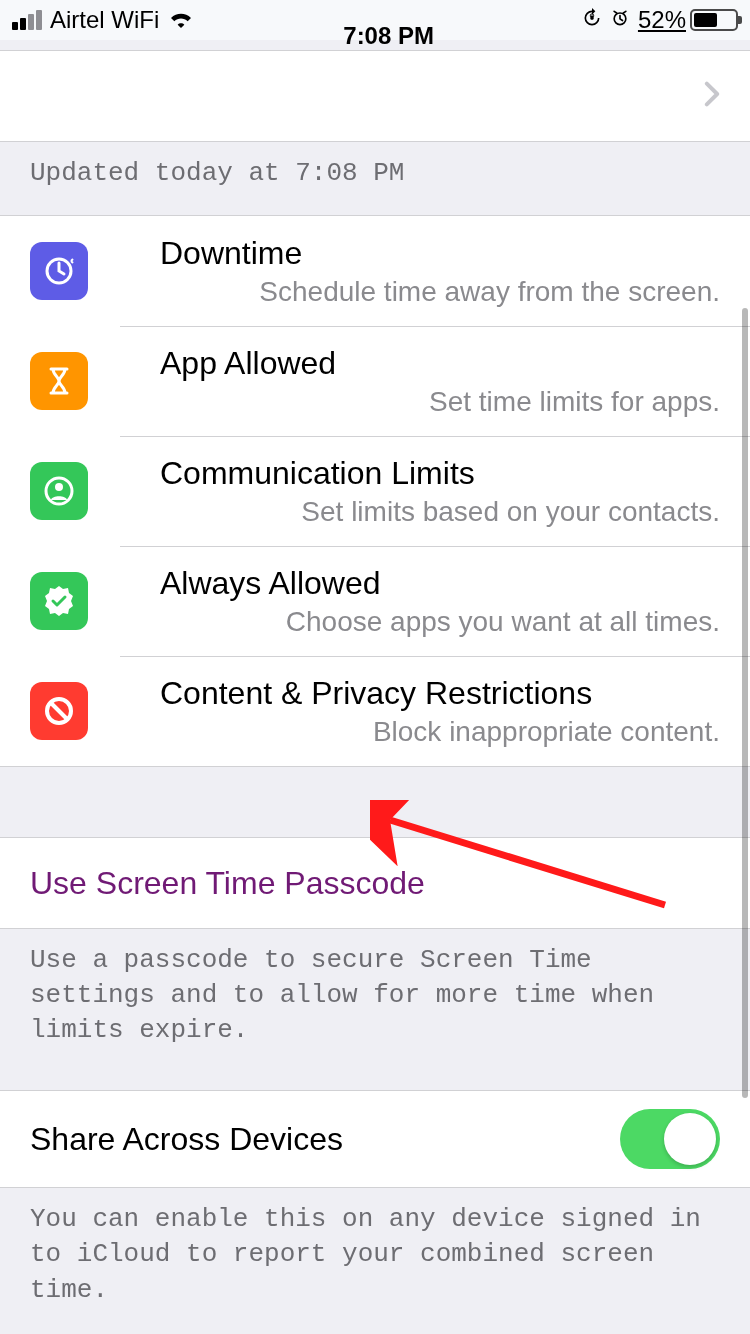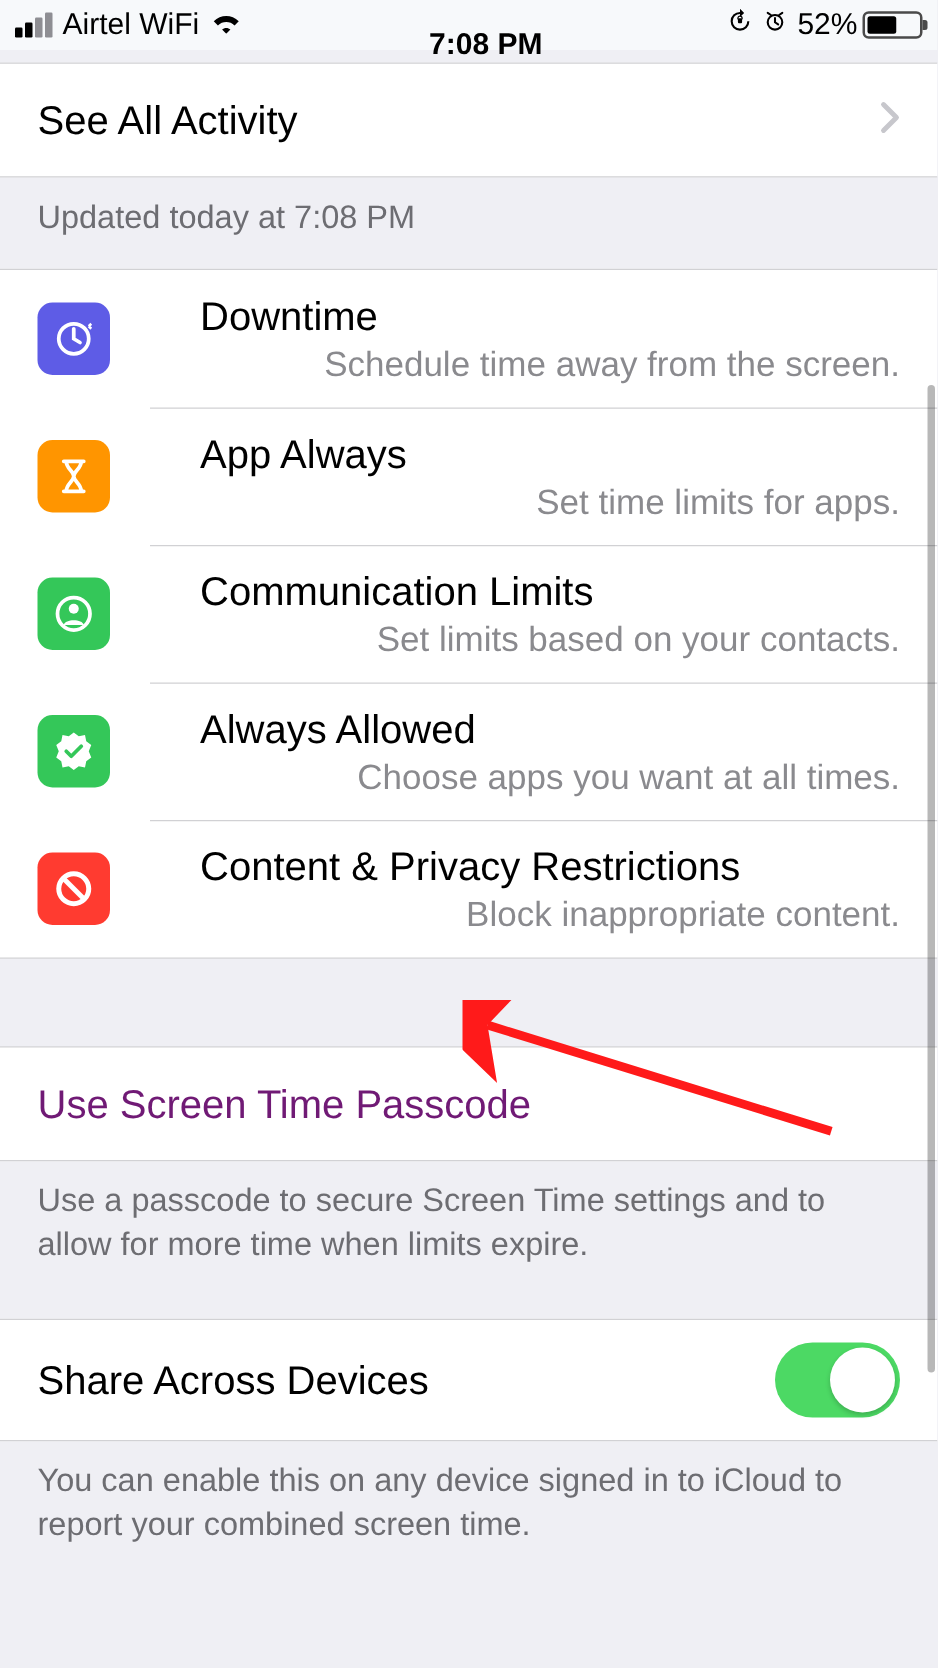--- a/index.html
+++ b/index.html
@@ -7,40 +7,40 @@
   .screen { width: 750px; height: 1334px; position: relative; background: #efeff4; }
 
   
   .status-bar { height: 40px; background: #f7f9fb; display: flex; align-items: center; justify-content: space-between; padding: 0 12px; font-size: 24px; }
   .status-left, .status-right { display: flex; align-items: center; gap: 8px; }
   .status-center { font-weight: 600; margin-top: 32px; }
   .signal-bars { display: flex; align-items: flex-end; gap: 2px; }
   .signal-bars span { width: 6px; background: #8e8e93; border-radius: 1px; }
   .signal-bars span.on { background: #000; }
   .wifi-icon svg { width: 28px; height: 20px; }
-  .battery { display: flex; align-items: center; gap: 4px; }
+  .battery { display: flex; align-items: center; gap: 4px; text-decoration: underline; }
   .battery-shell { width: 48px; height: 22px; border: 2px solid #4a4a4a; border-radius: 5px; position: relative; }
   .battery-shell::after { content: ""; position: absolute; right: -6px; top: 5px; width: 4px; height: 8px; background: #4a4a4a; border-radius: 0 2px 2px 0; }
   .battery-fill { position: absolute; left: 2px; top: 2px; bottom: 2px; width: 52%; background: #000; border-radius: 2px; }
 
   
   .nav-bar { height: 88px; background: #f7f8fa; display: flex; align-items: center; justify-content: center; position: relative; border-bottom: 1px solid #c6c6c8; }
   .nav-back { position: absolute; left: 14px; display: flex; align-items: center; color: #0a7aff; font-size: 34px; }
   .nav-back svg { width: 22px; height: 38px; margin-right: 6px; }
   .nav-title { font-size: 34px; font-weight: 700; color: #000; }
 
   
   .section { background: #fff; border-top: 1px solid #d1d1d4; border-bottom: 1px solid #d1d1d4; }
   .row { display: flex; align-items: center; padding: 0 30px; min-height: 90px; position: relative; }
   .row .chevron { position: absolute; right: 30px; color: #c7c7cc; }
   .row .chevron svg { width: 16px; height: 26px; }
   .row-label { font-size: 32px; color: #000; }
   .row-link { font-size: 32px; color: #701a75; }
 
-  .footer-text { color: #6d6d72; font-size: 26px; padding: 14px 30px 24px; line-height: 1.35; }
+  .footer-text { color: #6d6d72; font-size: 26px; padding: 14px 30px 24px; line-height: 1.35; font-family: Liberation Mono, monospace; }
 
   .list-group .list-row { display: flex; align-items: center; padding: 16px 30px 16px 30px; min-height: 110px; position: relative; gap: 42px; }
   .list-group .list-row + .list-row::before { content: ""; position: absolute; left: 120px; right: 0; top: 0; height: 1px; background: #d1d1d4; }
   .icon-box { width: 58px; height: 58px; border-radius: 12px; display: flex; align-items: center; justify-content: center; margin-right: 30px; flex-shrink: 0; }
   .icon-box svg { width: 36px; height: 36px; }
   .list-text { flex: 1; }
   .list-title { font-size: 32px; color: #000; margin-bottom: 4px; }
   .list-sub { font-size: 28px; color: #8a8a8e; text-align: right; }
   .list-row .chevron { position: absolute; right: 30px; color: #c7c7cc; }
   .gap-sm { height: 10px; }
@@ -104,21 +104,20 @@
           </span>
       </span>
     </div>
   </div>
 
 
   <div class="gap-sm"></div>
 
   <div class="section">
     <div class="row">
-      <span class="row-label">See All Activity</span>
       <span class="chevron">
         <svg viewBox="0 0 12 20">
             <path d="M2 2l8 8-8 8" stroke="#c7c7cc" stroke-width="3" fill="none" stroke-linecap="round" stroke-linejoin="round"></path>
           </svg>
       </span>
     </div>
   </div>
   <div class="footer-text">Updated today at 7:08 PM</div>
 
   <div class="section list-group">
@@ -140,21 +139,21 @@
           </svg></span>
     </div>
 
     <div class="list-row">
       <div class="icon-box c-orange">
         <svg viewBox="0 0 36 36">
             <path d="M10 6h16M10 30h16M12 6c0 6 6 8 6 12s-6 6-6 12M24 6c0 6-6 8-6 12s6 6 6 12" stroke="#fff" stroke-width="3" fill="none" stroke-linecap="round"></path>
           </svg>
       </div>
       <div class="list-text">
-        <div class="list-title">App Always</div>
+        <div class="list-title">App Allowed</div>
         <div class="list-sub">Set time limits for apps.</div>
       </div>
       <span class="chevron"><svg viewBox="0 0 12 20">
             <path d="M2 2l8 8-8 8" stroke="#c7c7cc" stroke-width="3" fill="none" stroke-linecap="round" stroke-linejoin="round"></path>
           </svg></span>
     </div>
 
     <div class="list-row">
       <div class="icon-box c-green1">
         <svg viewBox="0 0 36 36">

